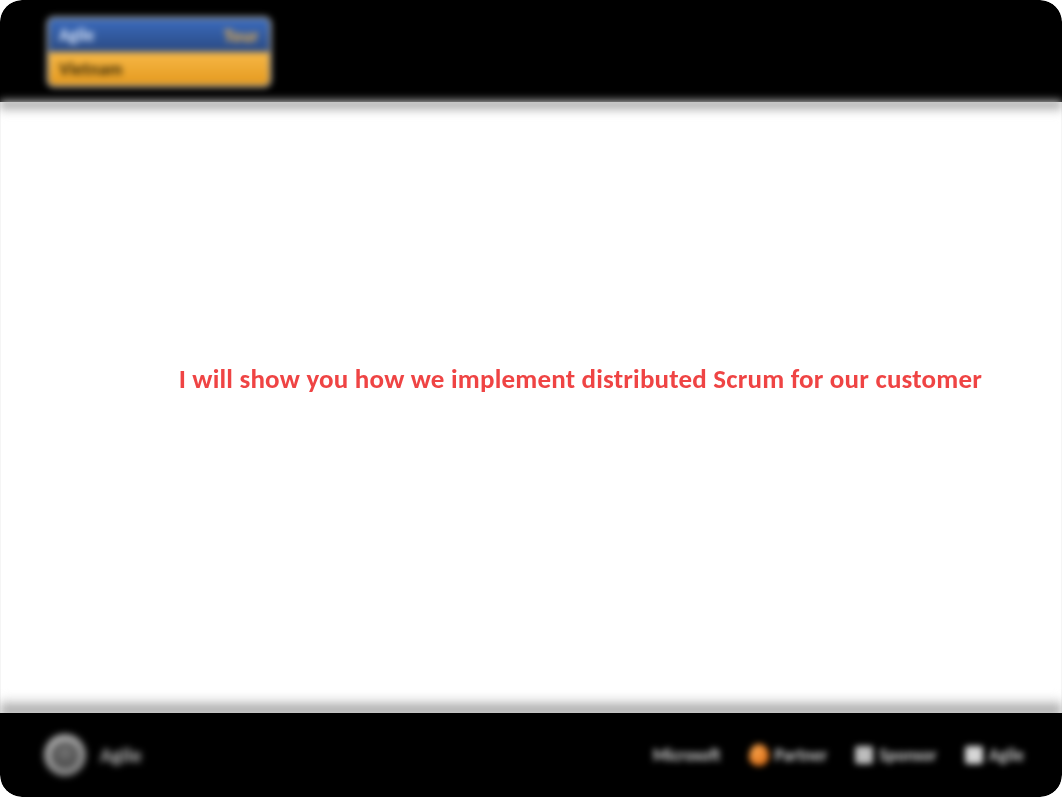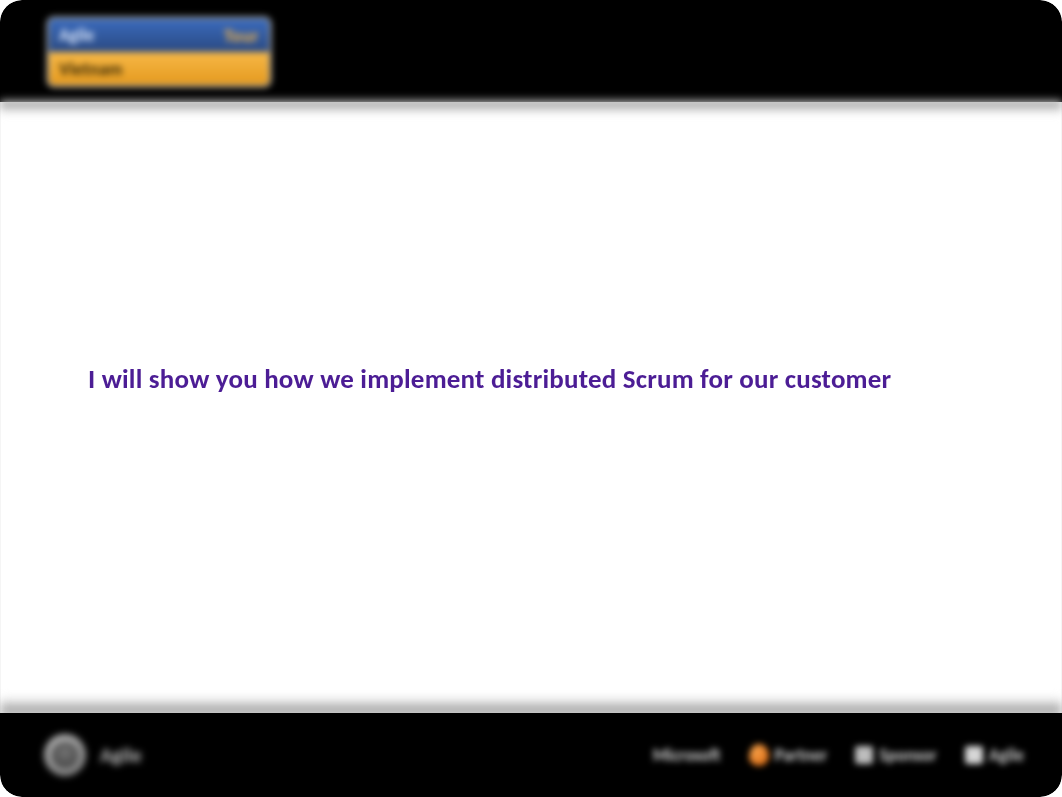--- a/index.html
+++ b/index.html
@@ -47,24 +47,24 @@
     .logo-top-left { position: absolute; left: 10px; top: 6px; font-weight: 700; color: #d9e5fb; font-size: 17px; }
     .logo-bottom {
       flex: 1;
       background: linear-gradient(180deg, #f6b847 0%, #e59a1f 100%);
       display: flex; align-items: center; padding-left: 10px;
     }
     .logo-bottom-text { font-weight: 800; color: #3b2a05; font-size: 18px; }
 
     
     .main-text {
-      position: absolute; top: 362px; left: 8px; right: 0;
-      text-align: left;
+      position: absolute; top: 362px; left: 0; right: 0;
+      text-align: right;
       font-weight: 700;
-      color: #4c1d95;
+      color: #ef4444;
       font-size: 27px;
       letter-spacing: 0.2px;
       padding: 0 80px;
     }
 
     
     .bottom-fade {
       position: absolute; bottom: 82px; left: 0; right: 0; height: 18px;
       background: linear-gradient(#ffffff, #888888);
       filter: blur(5px);

